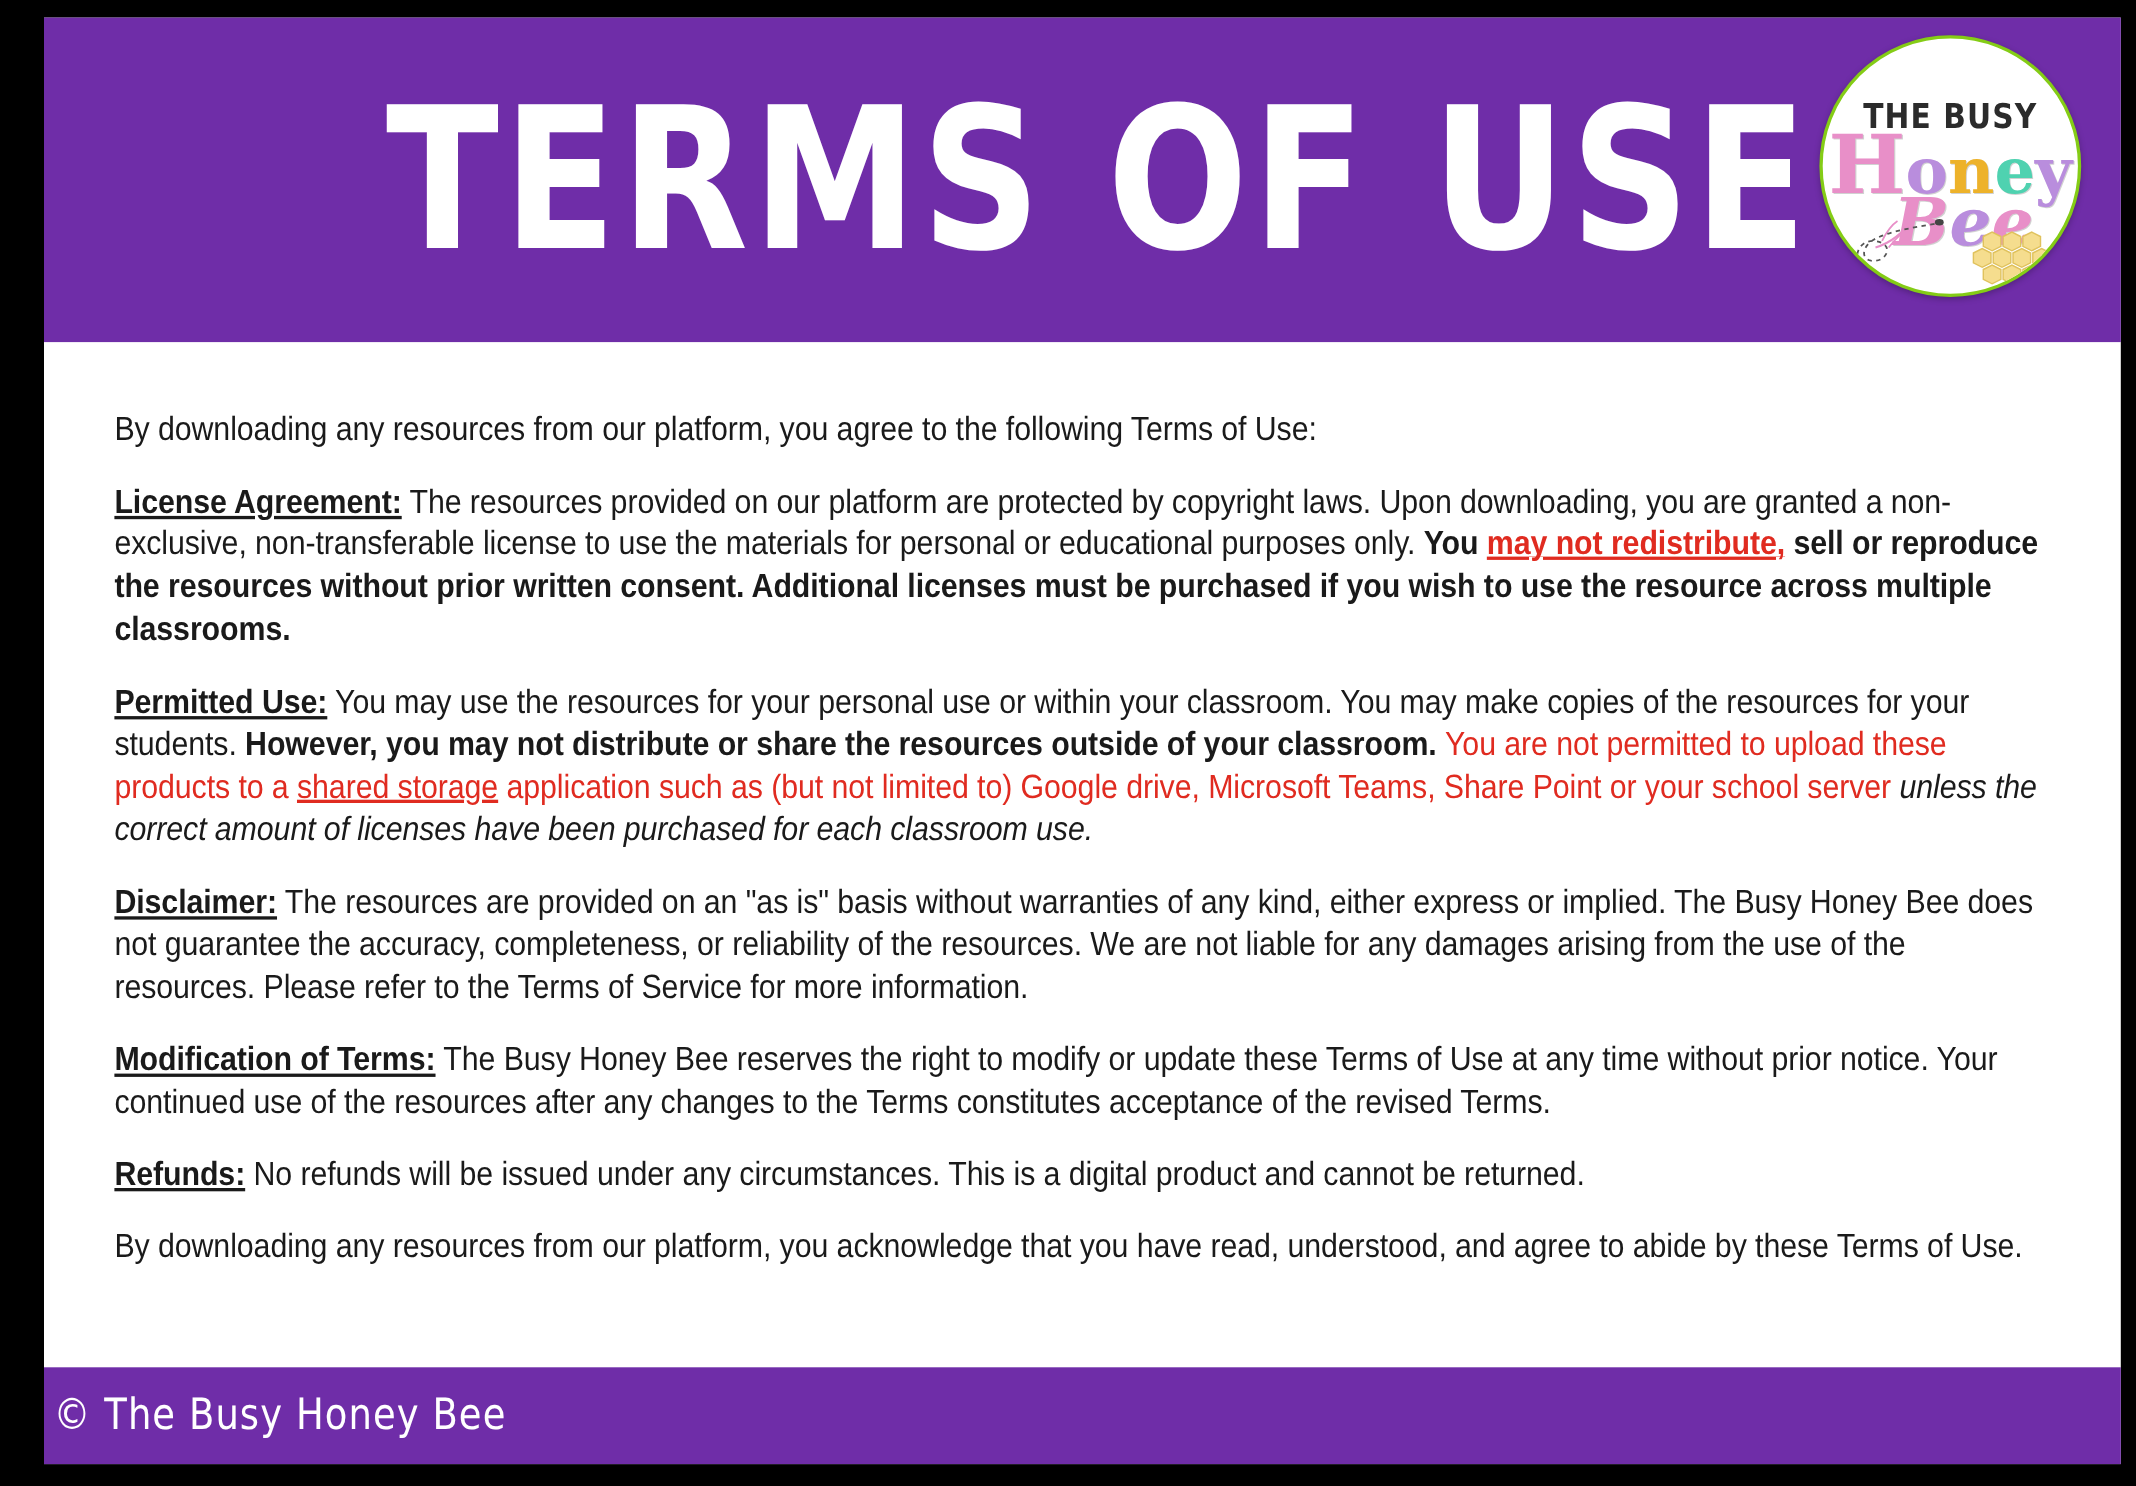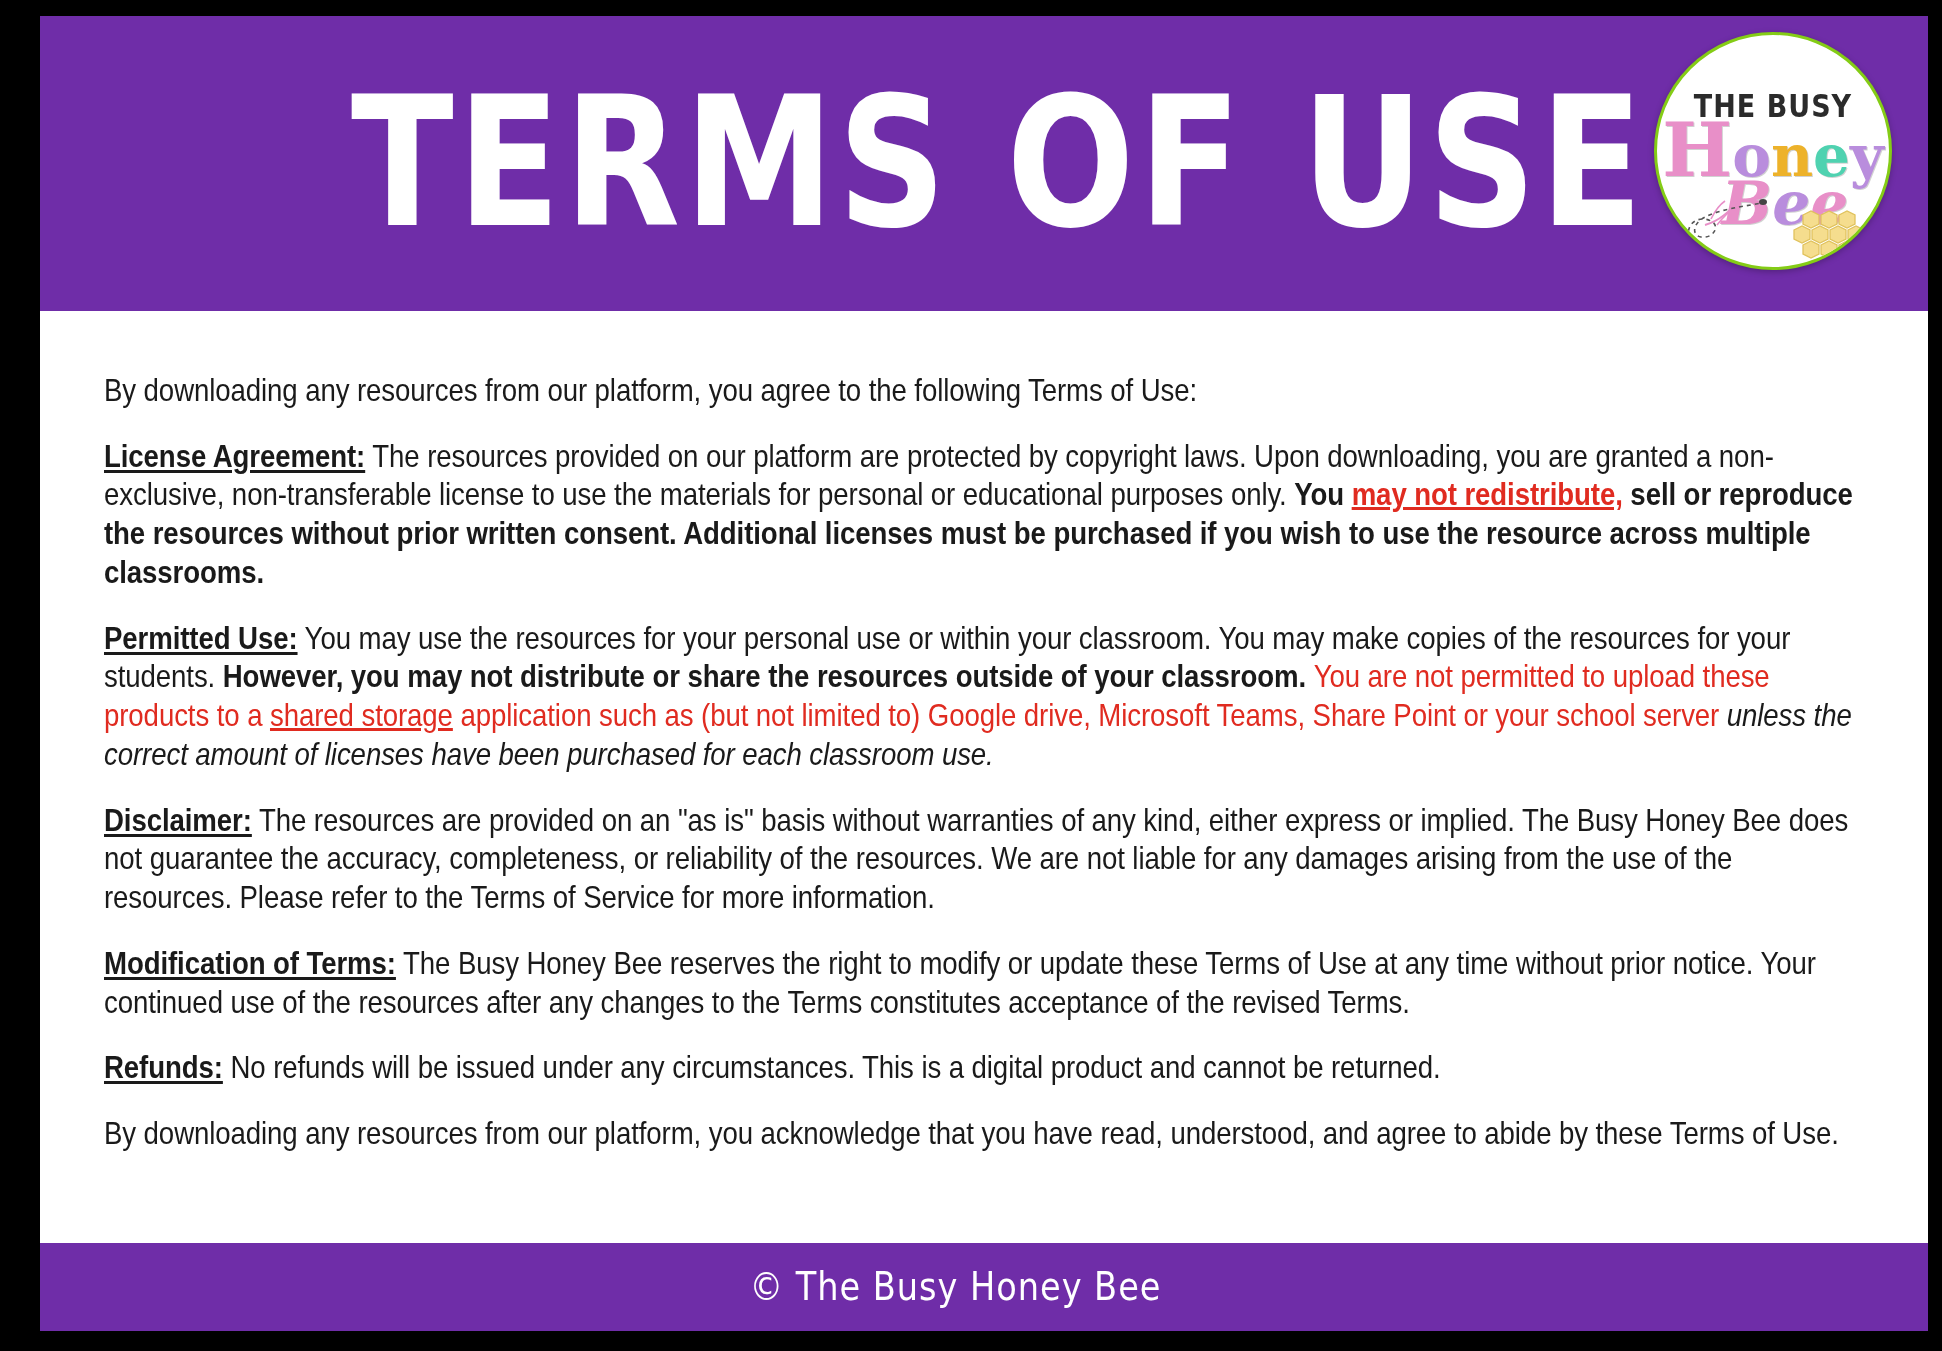--- a/index.html
+++ b/index.html
@@ -181,21 +181,21 @@
     text-underline-offset: 2px;
   }
   .it { font-style: italic; }
 
   
   .footer {
     flex: 0 0 88px;
     background: #6f2da8;
     display: flex;
     align-items: center;
-    justify-content: center;
+    justify-content: flex-start;
     padding-right: 58px;
   }
   .footer-text {
     color: #ffffff;
     font-family: "DejaVu Sans", sans-serif;
     font-size: 35px;
     letter-spacing: 1px;
     transform: scaleY(1.12) scaleX(0.96);
   }
 </style>

